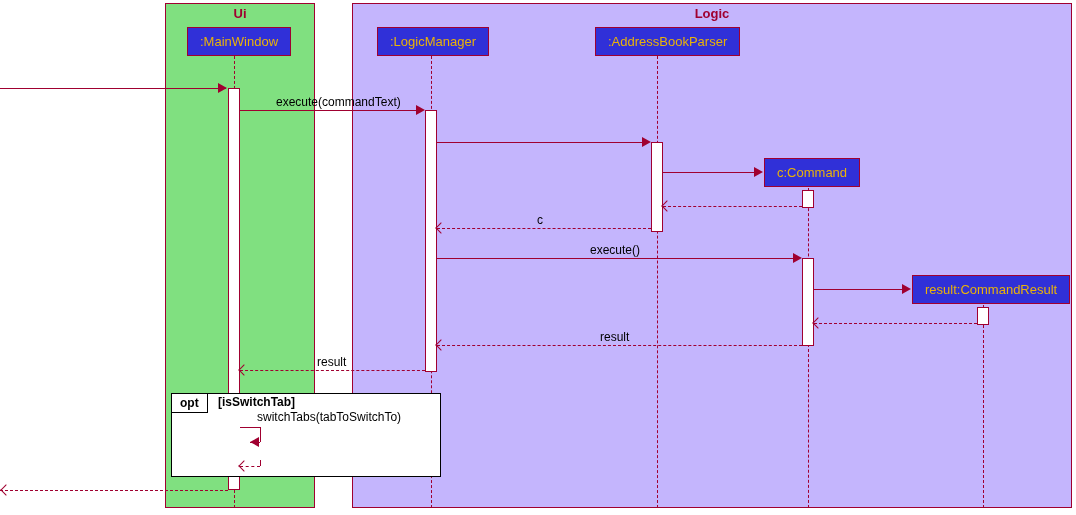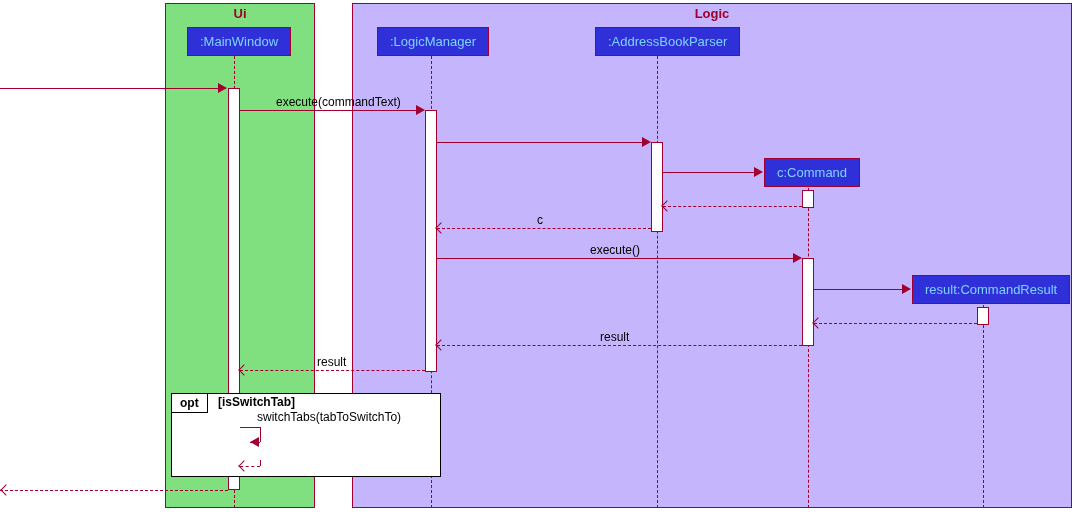--- a/index.html
+++ b/index.html
@@ -22,21 +22,21 @@
   color: #a00030;
   font-weight: bold;
   font-size: 13px;
 }
 
 
 .participant {
   position: absolute;
   background: #3030d8;
   border: 1.5px solid #a00030;
-  color: #7dd3fc;
+  color: #eab308;
   font-size: 13px;
   text-align: center;
   padding: 6px 12px;
   white-space: nowrap;
 }
 
 
 .lifeline {
   position: absolute;
   width: 0;

